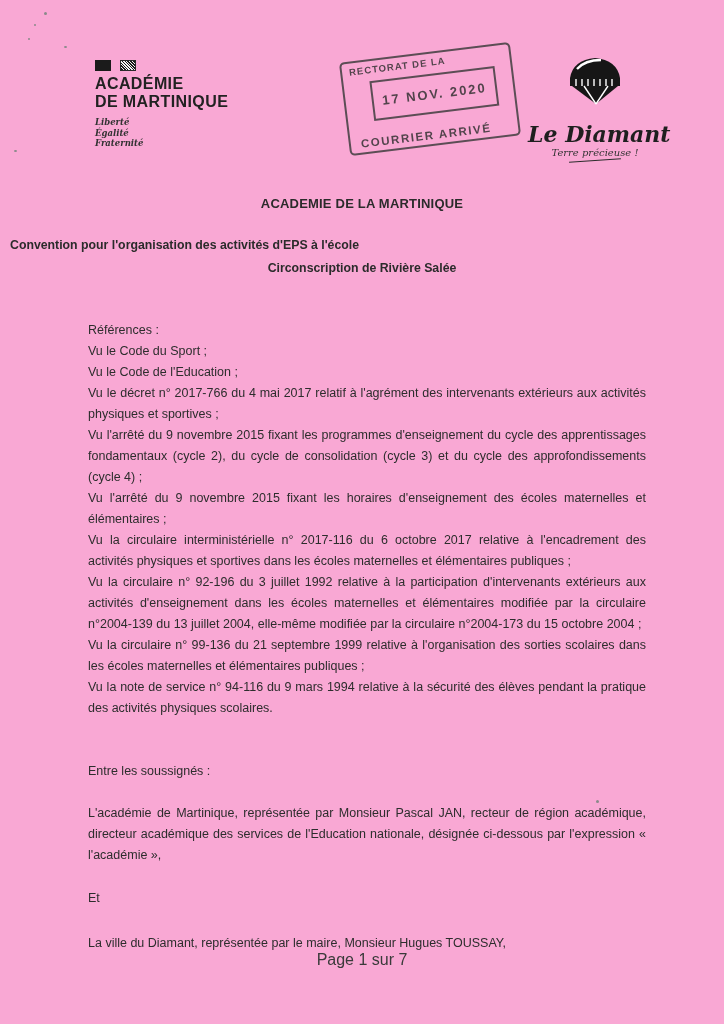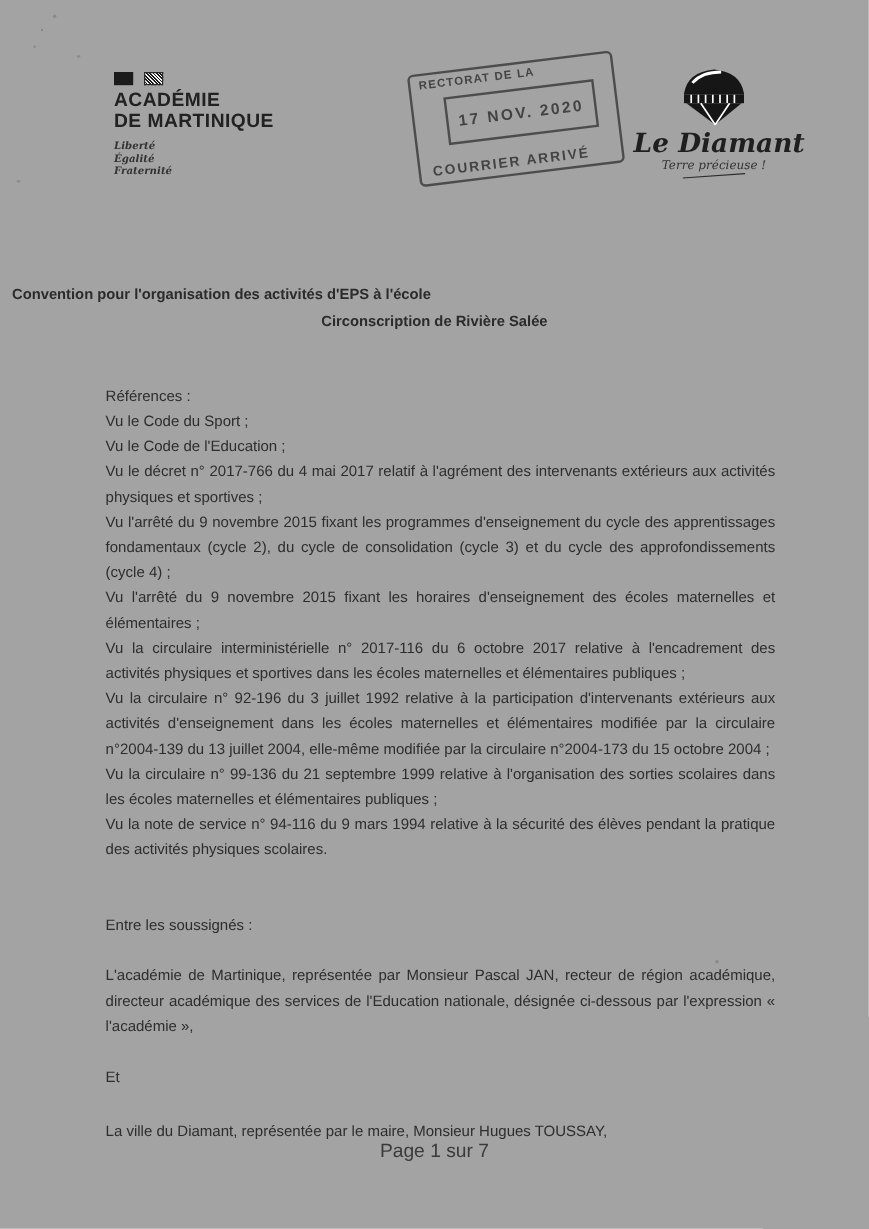--- a/index.html
+++ b/index.html
@@ -1,19 +1,19 @@
 <!DOCTYPE html>
 <html><head>
 <meta charset="utf-8">
 <style>
   html,body{margin:0;padding:0;background:#e8e8e8;}
   .page{
     position:relative;
     width:724px;height:1024px;
-    background:#a3a3a3;
+    background:#f9a8d4;
     margin:0 auto;
     overflow:hidden;
     font-family:"Liberation Sans",sans-serif;
     color:#2d2d2d;
   }
   
   .academy-logo{position:absolute;left:95px;top:60px;width:160px;}
   .flag-blocks{display:flex;gap:9px;margin-bottom:4px;}
   .flag-block{width:16px;height:11px;display:inline-block;}
   .flag-block.solid{background:#1b1b1b;}
@@ -35,21 +35,21 @@
   .stamp-datebox{
     position:absolute;left:26px;top:20px;width:122px;height:36px;
     border:2px solid #3a3a3a;display:flex;align-items:center;justify-content:center;
   }
   .stamp-date{font-size:13px;font-weight:bold;letter-spacing:2px;}
   .stamp-line2{position:absolute;left:10px;bottom:3px;font-size:11.5px;font-weight:bold;letter-spacing:1.6px;}
   
   .diamant-logo{position:absolute;left:528px;top:56px;width:134px;text-align:center;}
   .diamant-gem{display:block;margin:0 auto;}
   .diamant-name{font-family:"DejaVu Serif",serif;font-style:italic;font-weight:bold;
-                font-size:22px;line-height:24px;color:#1f1f1f;margin-top:2px;white-space:nowrap;}
+                font-size:22px;line-height:24px;color:#1f1f1f;margin-top:16px;white-space:nowrap;}
   .diamant-tagline{font-family:"DejaVu Serif",serif;font-style:italic;font-size:10px;
                    color:#333;margin-top:1px;}
   .diamant-swoosh{width:52px;border-top:1.5px solid #2c2c2c;margin:2px auto 0;transform:rotate(-4deg);}
   
   .doc-title{position:absolute;left:10px;top:196px;width:704px;text-align:center;
              font-size:13px;font-weight:bold;letter-spacing:.2px;color:#2b2b2b;}
   .doc-subtitle1{position:absolute;left:10px;top:238px;width:704px;
                  font-size:12.3px;font-weight:bold;color:#2b2b2b;}
   .doc-subtitle2{position:absolute;left:10px;top:261px;width:704px;text-align:center;
                  font-size:12.3px;font-weight:bold;color:#2b2b2b;}
@@ -112,20 +112,21 @@
       </g>
       <path d="M7,30 L53,30 L31,48 Z" fill="#161616"></path>
       <line x1="31" y1="48" x2="19" y2="30" stroke="#ffffff" stroke-width="1.4"></line>
       <line x1="31" y1="48" x2="43" y2="30" stroke="#ffffff" stroke-width="1.4"></line>
     </svg>
     <div class="diamant-name">Le Diamant</div>
     <div class="diamant-tagline">Terre précieuse !</div>
     <div class="diamant-swoosh"></div>
   </div>
 
+  <div class="doc-title">ACADEMIE DE LA MARTINIQUE</div>
   <div class="doc-subtitle1">Convention pour l'organisation des activités d'EPS à l'école</div>
   <div class="doc-subtitle2">Circonscription de Rivière Salée</div>
 
   <div class="body-text">
     <p>Références :</p>
     <p>Vu le Code du Sport ;</p>
     <p>Vu le Code de l'Education ;</p>
     <p>Vu le décret n° 2017-766 du 4 mai 2017 relatif à l'agrément des intervenants extérieurs aux activités physiques et sportives ;</p>
     <p>Vu l'arrêté du 9 novembre 2015 fixant les programmes d'enseignement du cycle des apprentissages fondamentaux (cycle 2), du cycle de consolidation (cycle 3) et du cycle des approfondissements (cycle 4) ;</p>
     <p>Vu l'arrêté du 9 novembre 2015 fixant les horaires d'enseignement des écoles maternelles et élémentaires ;</p>

